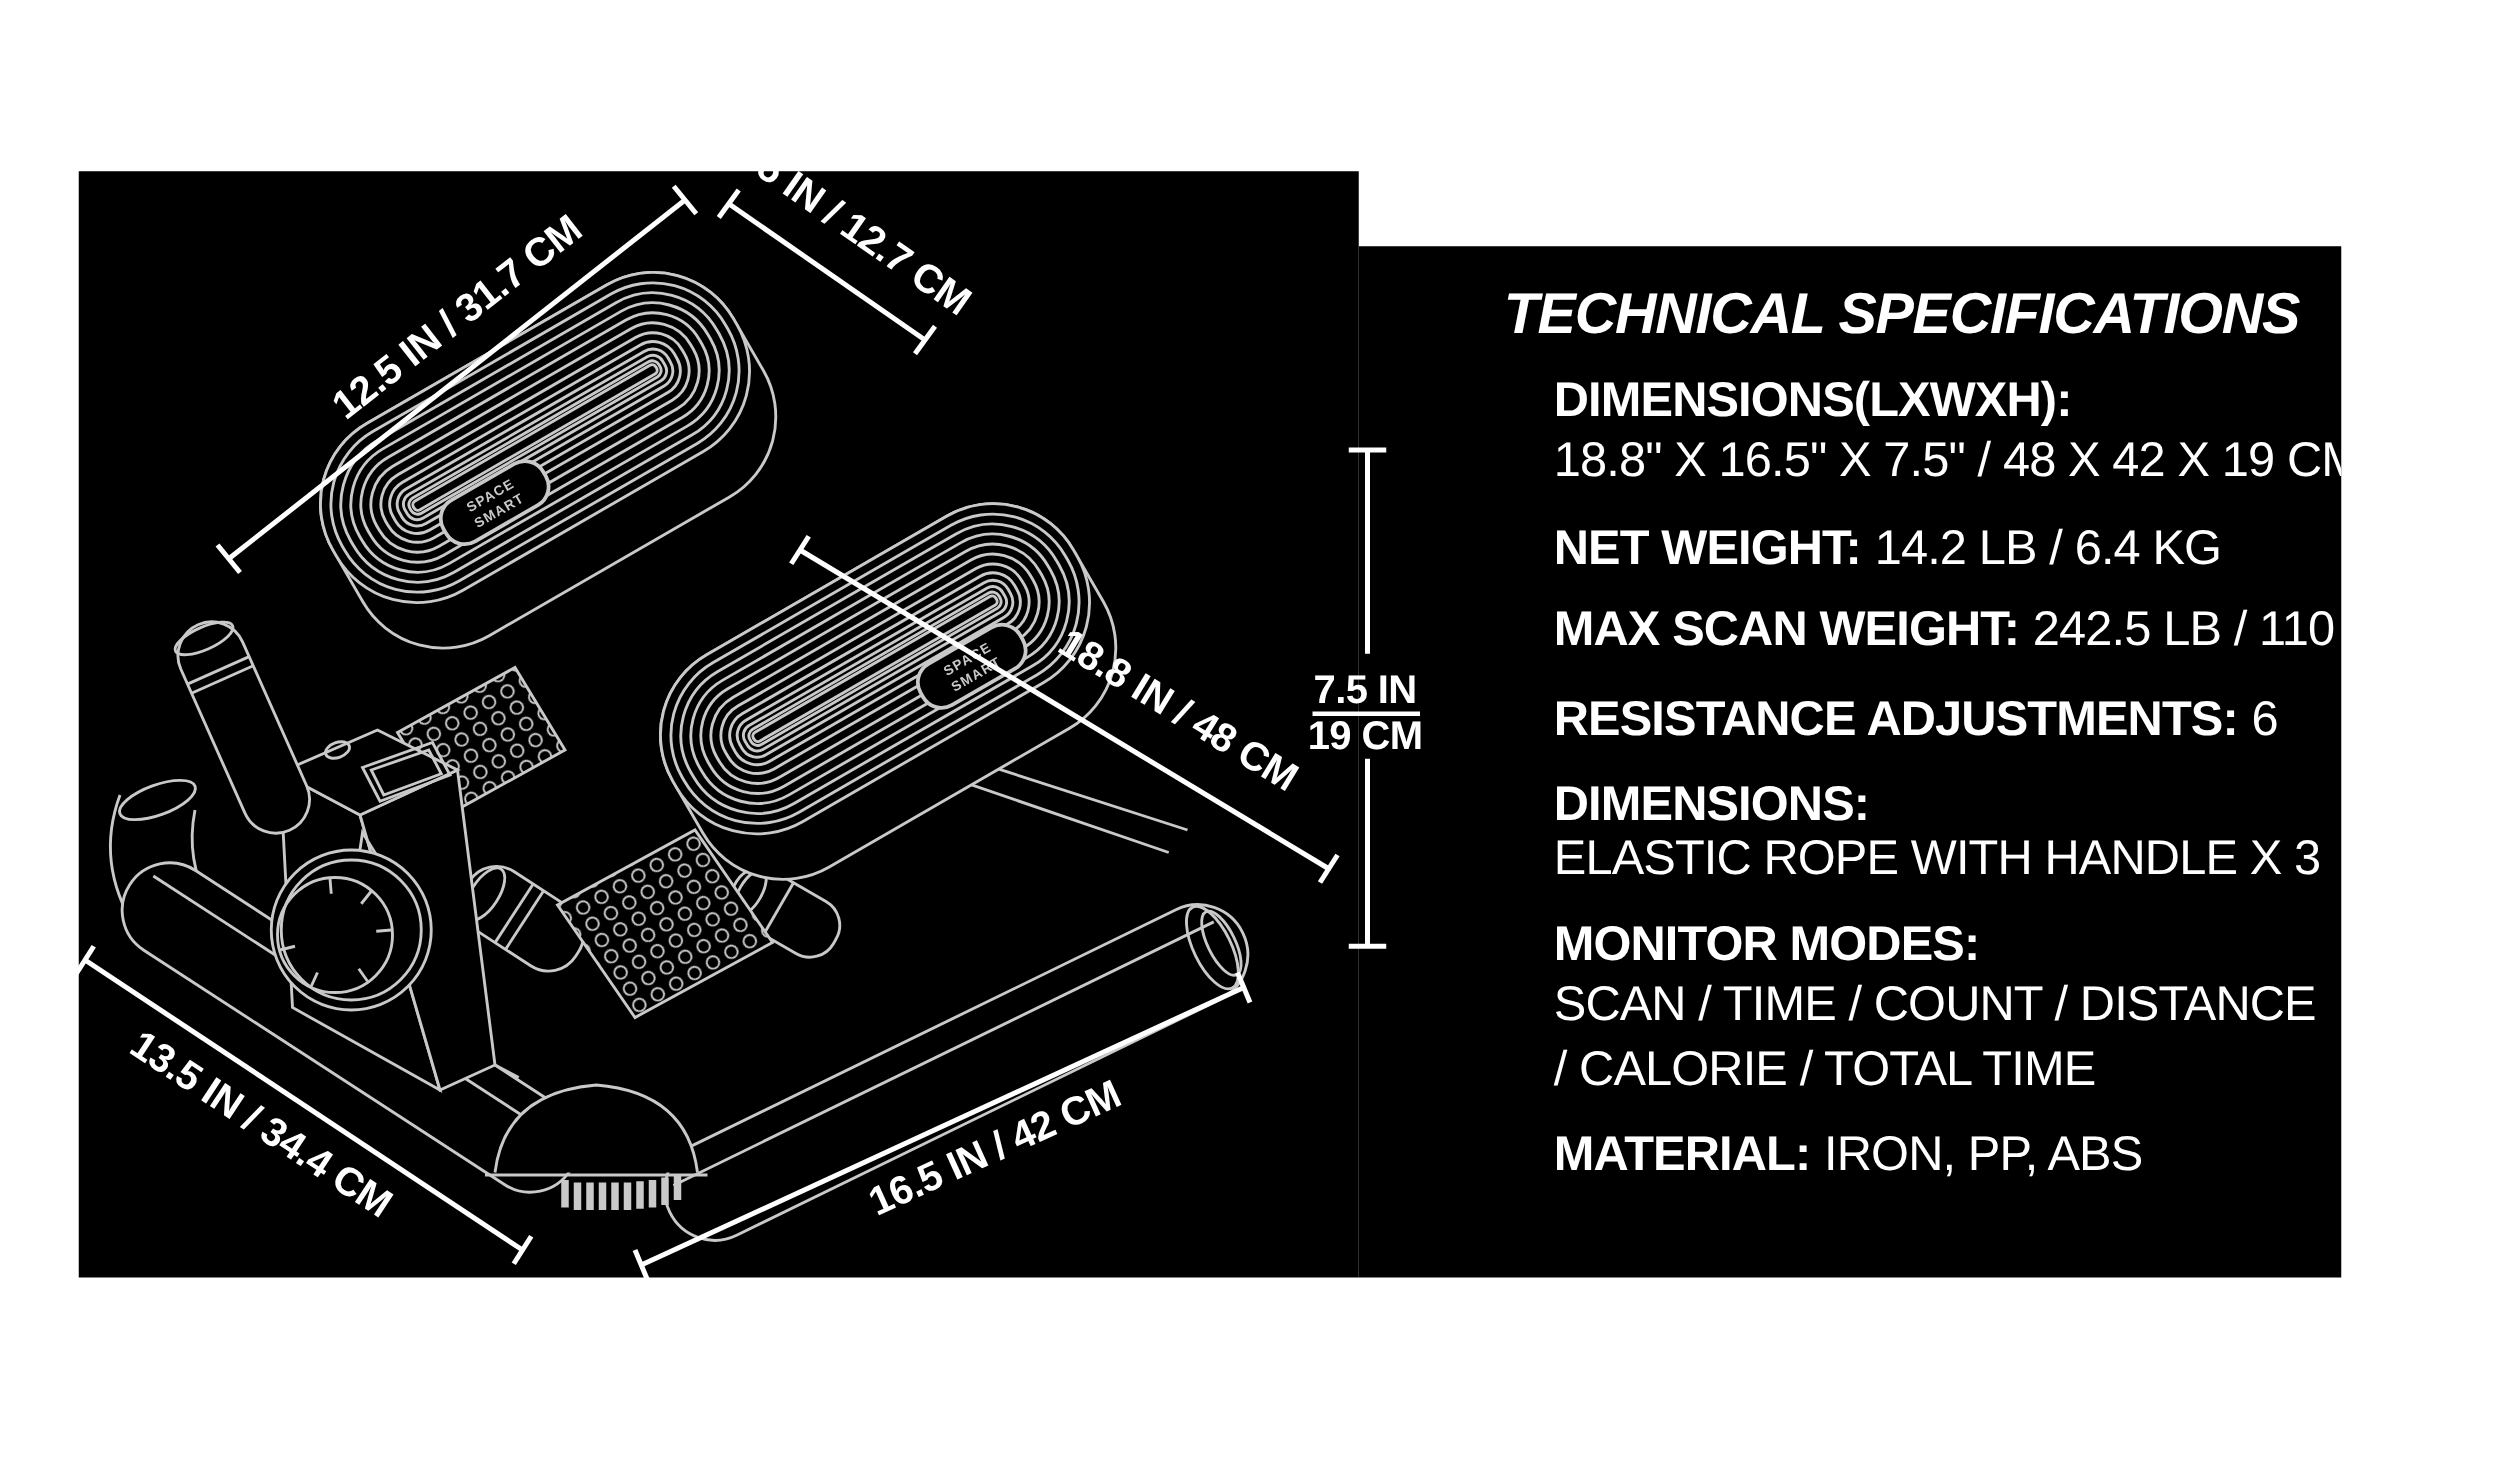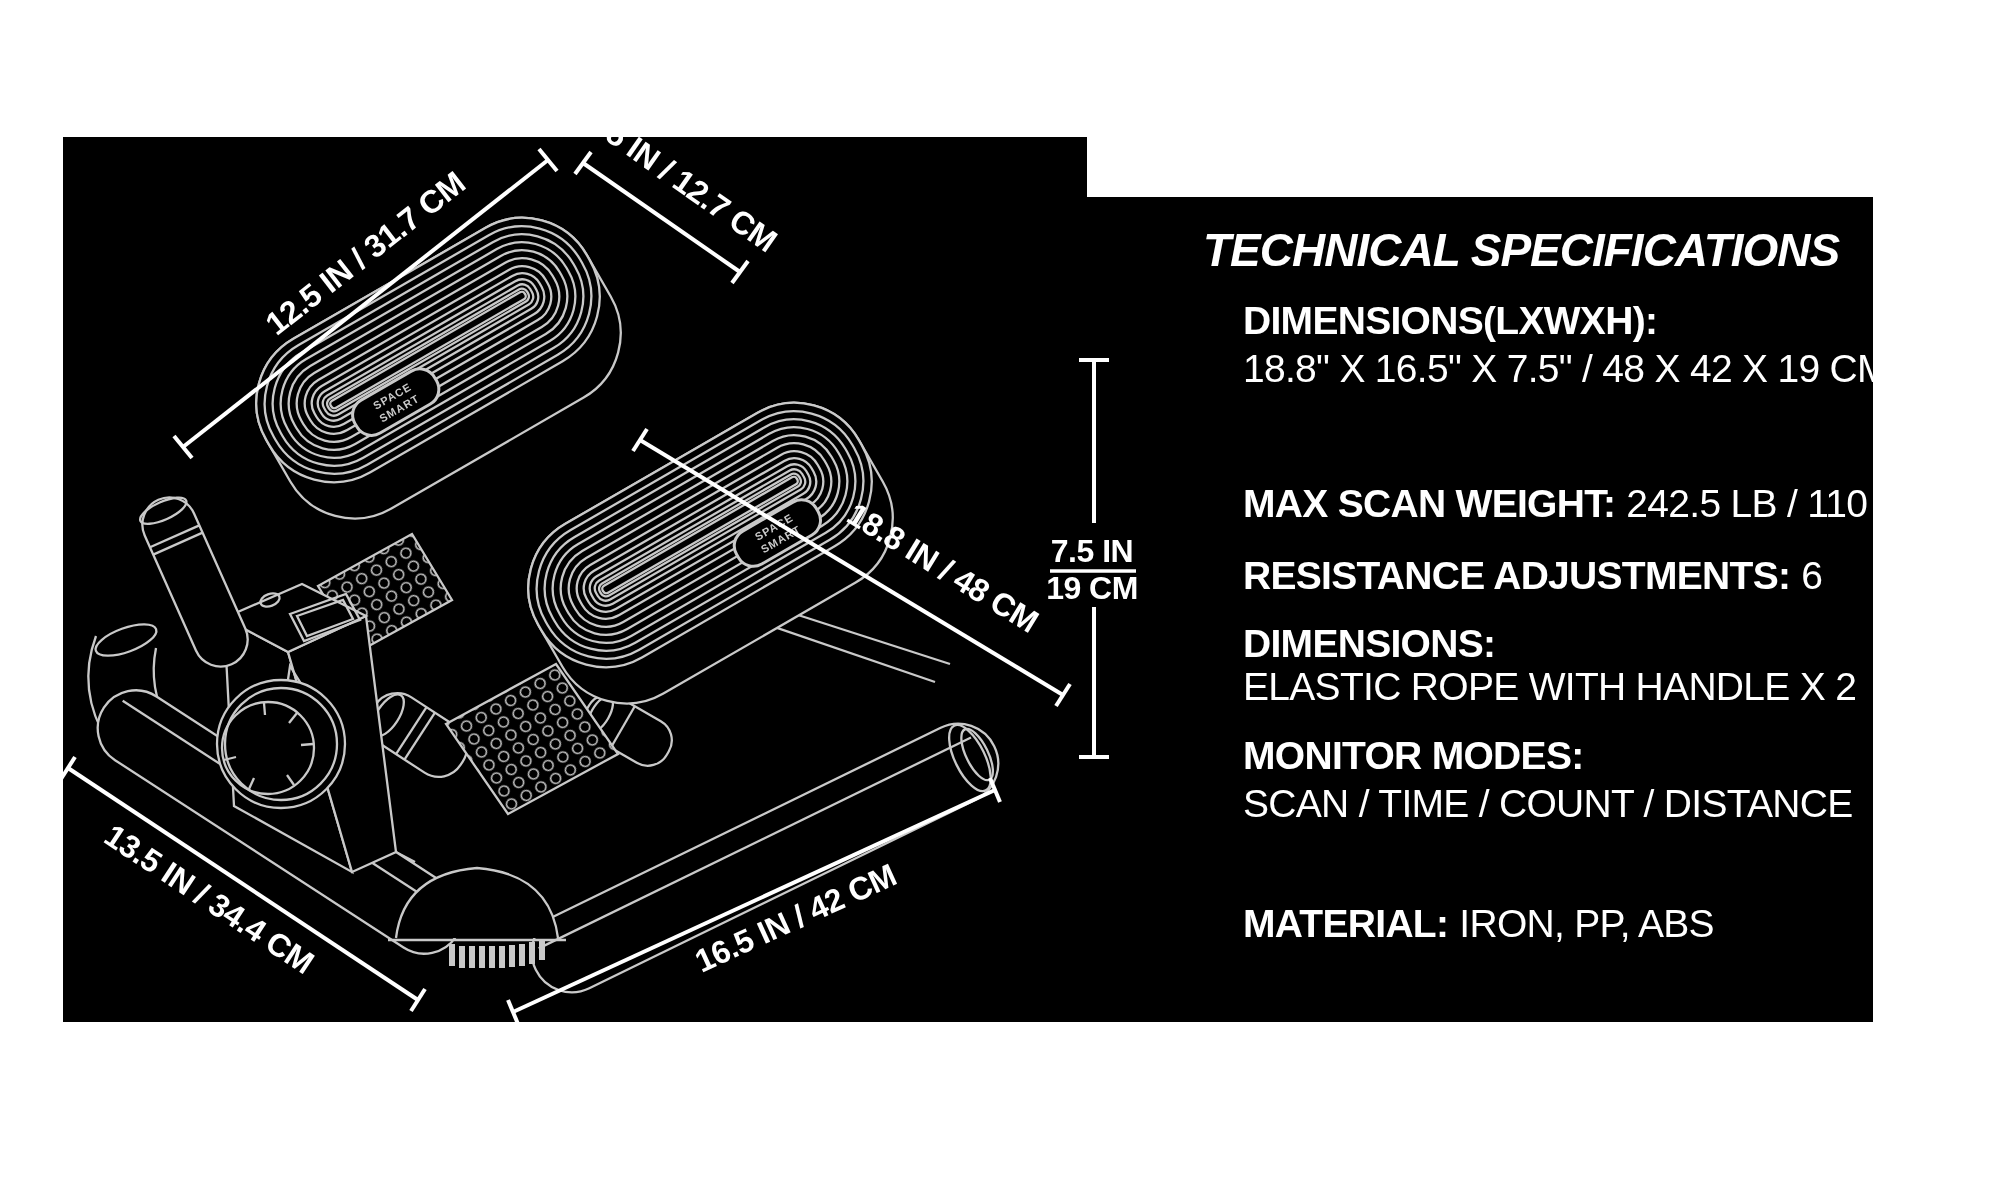--- a/index.html
+++ b/index.html
@@ -41,37 +41,43 @@
 
 <div class="panel panel-right">
   <div class="spec-title">TECHNICAL SPECIFICATIONS</div>
 
   <div class="spec-line" style="top:102px">
     <span class="lbl">DIMENSIONS(LXWXH):</span><span class="val"></span>
   </div>
   <div class="spec-line" style="top:150px">
     <span class="lbl"></span><span class="val">18.8" X 16.5" X 7.5" / 48 X 42 X 19 CM</span>
   </div>
+  <div class="spec-line" style="top:220px">
+    <span class="lbl">NET WEIGHT:</span><span class="val gap">14.2 LB / 6.4 KG</span>
+  </div>
   <div class="spec-line" style="top:285px">
     <span class="lbl">MAX SCAN WEIGHT:</span><span class="val gap">242.5 LB / 110 KG</span>
   </div>
   <div class="spec-line" style="top:357px">
     <span class="lbl">RESISTANCE ADJUSTMENTS:</span><span class="val gap">6</span>
   </div>
   <div class="spec-line" style="top:425px">
     <span class="lbl">DIMENSIONS:</span><span class="val"></span>
   </div>
   <div class="spec-line" style="top:468px">
-    <span class="lbl"></span><span class="val">ELASTIC ROPE WITH HANDLE X 2</span>
+    <span class="lbl"></span><span class="val">ELASTIC ROPE WITH HANDLE X 3</span>
   </div>
   <div class="spec-line" style="top:537px">
     <span class="lbl">MONITOR MODES:</span><span class="val"></span>
   </div>
   <div class="spec-line" style="top:585px">
     <span class="lbl"></span><span class="val">SCAN / TIME / COUNT / DISTANCE</span>
+  </div>
+  <div class="spec-line" style="top:637px">
+    <span class="lbl"></span><span class="val">/ CALORIE / TOTAL TIME</span>
   </div>
   <div class="spec-line" style="top:705px">
     <span class="lbl">MATERIAL:</span><span class="val gap">IRON, PP, ABS</span>
   </div>
 </div>
 
 <svg class="artwork" viewBox="0 0 2000 1177">
   <defs>
     <pattern id="dotp" width="17" height="15" patternUnits="userSpaceOnUse" patternTransform="rotate(-30)">
       <circle cx="7" cy="7" r="5" fill="none" stroke="#c9c9c9" stroke-width="1.6"></circle>

